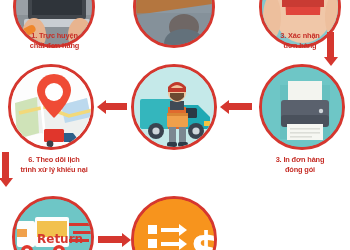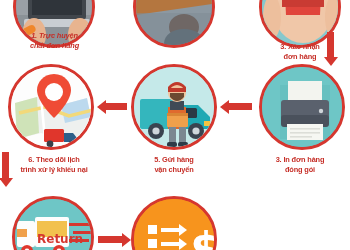--- a/index.html
+++ b/index.html
@@ -96,21 +96,21 @@
           <rect x="12" y="16" width="58" height="34" rx="2" fill="#41464c"></rect>
           <rect x="16" y="19" width="50" height="27" fill="#2f343a"></rect>
           <rect x="8" y="50" width="66" height="8" rx="2" fill="#c9ced3"></rect>
           <ellipse cx="18" cy="66" rx="12" ry="17" fill="#e8b48f"></ellipse>
           <ellipse cx="64" cy="66" rx="12" ry="17" fill="#e8b48f"></ellipse>
           <rect x="4" y="58" width="16" height="8" rx="4" fill="#f0862a" transform="rotate(-28 12 62)"></rect>
         </svg>
       </span>
     </div>
   </div>
-  <div class="caption" style="left:2px;top:31px;width:105px;font-style:italic;">1. Trực huyện
+  <div class="caption" style="left:2px;top:31px;width:105px;">1. Trực huyện
 chất đơn hàng</div>
 
   <div class="node" style="left:133px;top:-34px;">
     <div class="circle ring" style="left:0;top:0;width:82px;height:82px;background:#7d8892;">
       <span class="fill">
         <svg width="82" height="82" viewBox="0 0 82 82">
           <rect width="82" height="82" fill="#8c98a1"></rect>
           <path d="M0 0 L82 0 L82 34 L0 46 Z" fill="#b4763f"></path>
           <rect x="6" y="6" width="14" height="18" fill="#f2f2ee" transform="rotate(-6 13 15)"></rect>
           <rect x="26" y="2" width="16" height="12" fill="#e9e5dd"></rect>
@@ -133,21 +133,21 @@
           <ellipse cx="41" cy="40" rx="30" ry="34" fill="#f0c7a8"></ellipse>
           <path d="M22 4 L60 4 L58 46 L24 46 Z" fill="#e0453c"></path>
           <path d="M30 2 Q41 22 52 2 Z" fill="#f0c7a8"></path>
           <rect x="20" y="30" width="42" height="8" fill="#c93b33"></rect>
           <ellipse cx="10" cy="48" rx="9" ry="22" fill="#edbf9d"></ellipse>
           <ellipse cx="72" cy="48" rx="9" ry="22" fill="#edbf9d"></ellipse>
         </svg>
       </span>
     </div>
   </div>
-  <div class="caption" style="left:252px;top:42px;width:96px;">3. Xác nhận
+  <div class="caption" style="left:252px;top:31px;width:96px;">3. Xác nhận
 đơn hàng</div>
 
   <div class="arrow-down" style="left:327px;top:32px;height:25px;">
     <span></span>
   </div>
 
   <div class="node" style="left:8px;top:64px;">
     <div class="circle ring" style="left:0;top:0;width:86px;height:86px;background:#ffffff;">
       <span class="fill">
         <svg width="86" height="86" viewBox="0 0 86 86">
@@ -194,22 +194,20 @@
           <rect x="33" y="46" width="21" height="14" rx="1" fill="#f0a04b"></rect>
           <path d="M33 46 L54 46 L54 49 L33 49 Z" fill="#d98535"></path>
           <circle cx="43" cy="26" r="9" fill="#f0c39c"></circle>
           <path d="M34 24 Q43 12 52 24 L52 20 Q43 10 34 20 Z" fill="#c0392b"></path>
           <path d="M34 21 L52 21 L52 25 L34 25 Z" fill="#c0392b"></path>
           <path d="M36 30 Q43 38 50 30 L50 26 L36 26 Z" fill="#6b4a32"></path>
         </svg>
       </span>
     </div>
   </div>
-  <div class="caption" style="left:126px;top:155px;width:96px;">5. Gửi hàng
-vận chuyển</div>
 
   <div class="node" style="left:259px;top:64px;">
     <div class="circle ring" style="left:0;top:0;width:86px;height:86px;background:#6ec6c6;">
       <span class="fill">
         <svg width="86" height="86" viewBox="0 0 86 86">
           <rect width="86" height="86" fill="#6ec6c6"></rect>
           <path d="M18 18 L68 18 L68 72 L18 72 Z" fill="#5fb9ba" opacity="0.5"></path>
           <rect x="26" y="14" width="34" height="22" fill="#f3f4ef"></rect>
           <rect x="19" y="33" width="48" height="22" rx="3" fill="#5a616d"></rect>
           <rect x="19" y="48" width="48" height="12" rx="3" fill="#4a515c"></rect>

